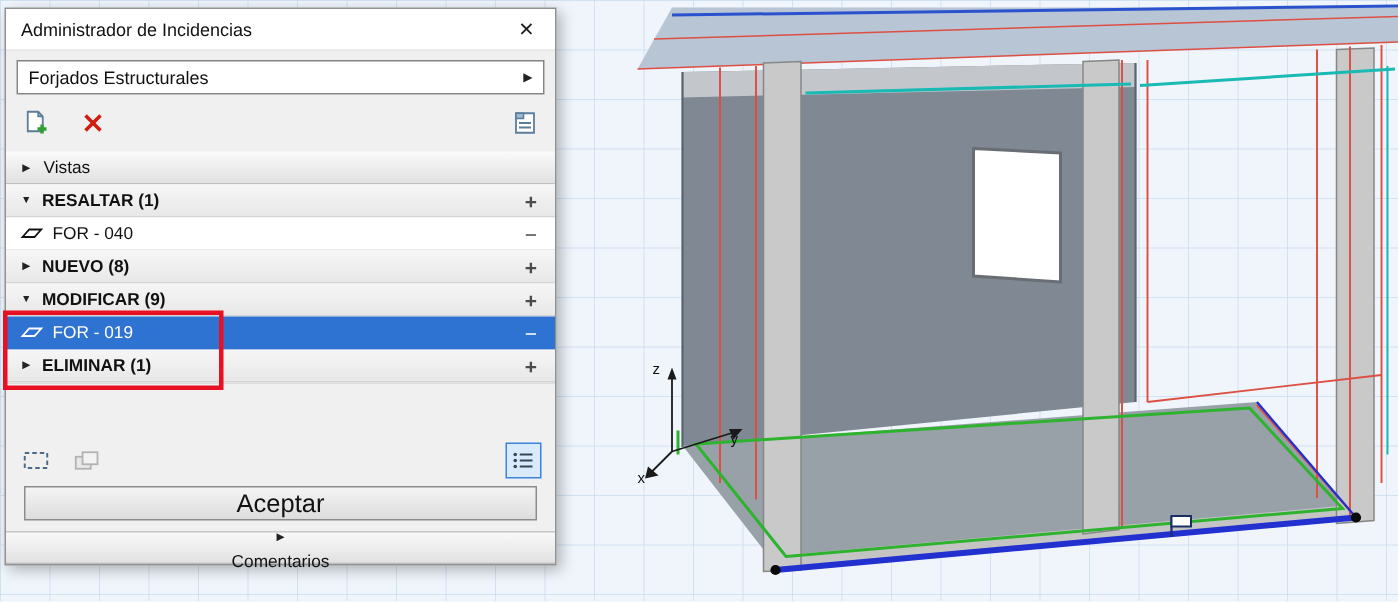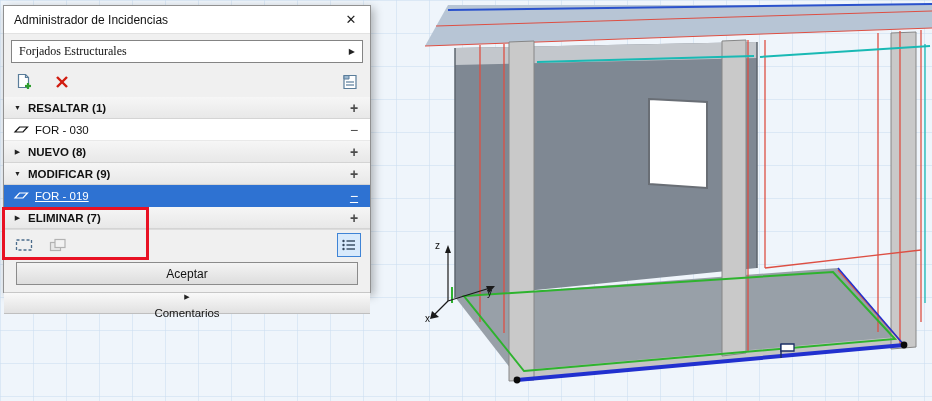--- a/index.html
+++ b/index.html
@@ -4,62 +4,62 @@
 <style>
   * { margin:0; padding:0; box-sizing:border-box; }
   body { font-family:"Liberation Sans","DejaVu Sans",sans-serif; }
   .stage { position:relative; width:932px; height:401px; overflow:hidden; background:#eff5fb; }
 
   
   .viewport { position:absolute; left:0; top:0; width:932px; height:401px; z-index:0; }
 
   
   .dialog {
-    position:absolute; left:3px; top:5px; width:368px; height:288px;
+    position:absolute; left:3px; top:5px; width:368px; height:372px;
     background:#f0f0f0; border:1px solid #919191;
     box-shadow:3px 3px 9px rgba(0,0,0,.28);
     display:flex; flex-direction:column; font-size:12px; color:#111; z-index:5;
   }
   .titlebar { height:28px; flex:0 0 28px; background:#fff; display:flex; align-items:center;
     padding:0 10px; border-bottom:1px solid #e2e2e2; }
   .titlebar .title { flex:1; font-size:12px; }
   .close { width:18px; text-align:center; font-size:13px; color:#222; cursor:default; }
 
   .selector { margin:6px 7px 0; height:23px; flex:0 0 23px; background:#fff; border:1px solid #848484;
-    display:flex; align-items:center; padding:0 7px;font-family:Liberation Serif, serif; }
+    display:flex; align-items:center; padding:0 7px; }
   .selector .sel-arrow { margin-left:auto; font-size:8px; color:#222; }
 
   .toolbar { margin:6px 9px 2px; height:26px; flex:0 0 26px; display:flex; align-items:center; gap:16px; }
   .toolbar .tb-right { margin-left:auto; }
   .tbtn { display:flex; align-items:center; justify-content:center; width:22px; height:22px; }
 
   .sec-header { height:22px; flex:0 0 22px; background:linear-gradient(#f9f9f9,#e1e1e1);
     border-top:1px solid #fbfbfb; border-bottom:1px solid #bfbfbf;
     display:flex; align-items:center; gap:7px; padding:0 9px; font-size:11.5px; }
   .sec-header.first { margin-top:4px; }
   .tri { font-size:7px; line-height:1; color:#222; width:9px; text-align:center; }
 
   .tree { display:flex; flex-direction:column; background:#fff; }
   .row { height:22px; flex:0 0 22px; display:flex; align-items:center; gap:6px; padding:0 9px;
     border-bottom:1px solid #e9e9e9; font-size:11.5px; background:#fff; }
   .row.group { background:linear-gradient(#f6f6f6,#e8e8e8); border-bottom:1px solid #d4d4d4; font-weight:bold; }
-  .row.selected { background:#2e72d2; color:#fff; border-bottom-color:#2e72d2;text-decoration:underline; }
+  .row.selected { background:#2e72d2; color:#fff; border-bottom-color:#2e72d2; }
   .row .lbl { flex:0 1 auto; }
   .action { margin-left:auto; font-size:14px; color:#4c4c4c; width:14px; text-align:center; line-height:1; }
   .selected .action { color:#fff; }
   .slab-icon { flex:0 0 auto; }
   .spacer { flex:1 1 auto; background:#f0f0f0; border-top:1px solid #dcdcdc; }
 
   .bottom-icons { height:30px; flex:0 0 30px; display:flex; align-items:center; gap:12px; padding:0 9px; }
   .detail-btn { margin-left:auto; width:24px; height:24px; background:#d8eafc; border:1px solid #3f84d6;
     display:flex; align-items:center; justify-content:center; }
 
   .accept-row { flex:0 0 32px; padding:2px 12px 7px; }
   .accept-btn { width:100%; height:23px; background:linear-gradient(#f4f4f4,#dddddd); border:1px solid #8b8b8b;
-    display:flex; align-items:center; justify-content:center; font-size:12px; color:#111; }
+    display:flex; align-items:center; justify-content:center; font-size:17px; color:#111; }
 
   .sec-header.bottom { border-top:1px solid #c7c7c7;flex-direction:column; }
 
   
   .annotation { position:absolute; left:2px; top:207px; width:147px; height:53px;
     border:3px solid #e81123; z-index:20; pointer-events:none; }
 </style>
 </head>
 <body>
 
@@ -187,35 +187,39 @@
       <span class="tbtn tb-right">
         <svg width="18" height="18" viewBox="0 0 18 18">
           <path d="M3 2.5h12v13H3z" fill="#fff" stroke="#5a7d9a" stroke-width="1.2"></path>
           <polygon points="3,2.5 8,2.5 8,6 3,6" fill="#9db8cf" stroke="#5a7d9a" stroke-width="1"></polygon>
           <line x1="5" y1="9" x2="13" y2="9" stroke="#5a7d9a" stroke-width="1.2"></line>
           <line x1="5" y1="12" x2="13" y2="12" stroke="#5a7d9a" stroke-width="1.2"></line>
         </svg>
       </span>
     </div>
 
+    <div class="sec-header first">
+      <span class="tri">▶</span>
+      <span>Vistas</span>
+    </div>
 
 
     <div class="tree">
 
       <div class="row group">
         <span class="tri">▼</span>
         <span class="lbl">RESALTAR (1)</span>
         <span class="action">+</span>
       </div>
 
       <div class="row item">
         <svg class="slab-icon" width="16" height="11" viewBox="0 0 16 11">
           <polygon points="2,8 6.5,3 14.5,3 10,8" fill="none" stroke="currentColor" stroke-width="1.2"></polygon>
         </svg>
-        <span class="lbl">FOR - 030</span>
+        <span class="lbl">FOR - 040</span>
         <span class="action">−</span>
       </div>
 
       <div class="row group">
         <span class="tri">▶</span>
         <span class="lbl">NUEVO (8)</span>
         <span class="action">+</span>
       </div>
 
       <div class="row group">
@@ -227,21 +231,21 @@
       <div class="row item selected">
         <svg class="slab-icon" width="16" height="11" viewBox="0 0 16 11">
           <polygon points="2,8 6.5,3 14.5,3 10,8" fill="none" stroke="currentColor" stroke-width="1.2"></polygon>
         </svg>
         <span class="lbl">FOR - 019</span>
         <span class="action">−</span>
       </div>
 
       <div class="row group">
         <span class="tri">▶</span>
-        <span class="lbl">ELIMINAR (7)</span>
+        <span class="lbl">ELIMINAR (1)</span>
         <span class="action">+</span>
       </div>
 
     </div>
 
     <div class="spacer"></div>
 
     <div class="bottom-icons">
       <span class="tbtn">
         <svg width="18" height="14" viewBox="0 0 18 14">

